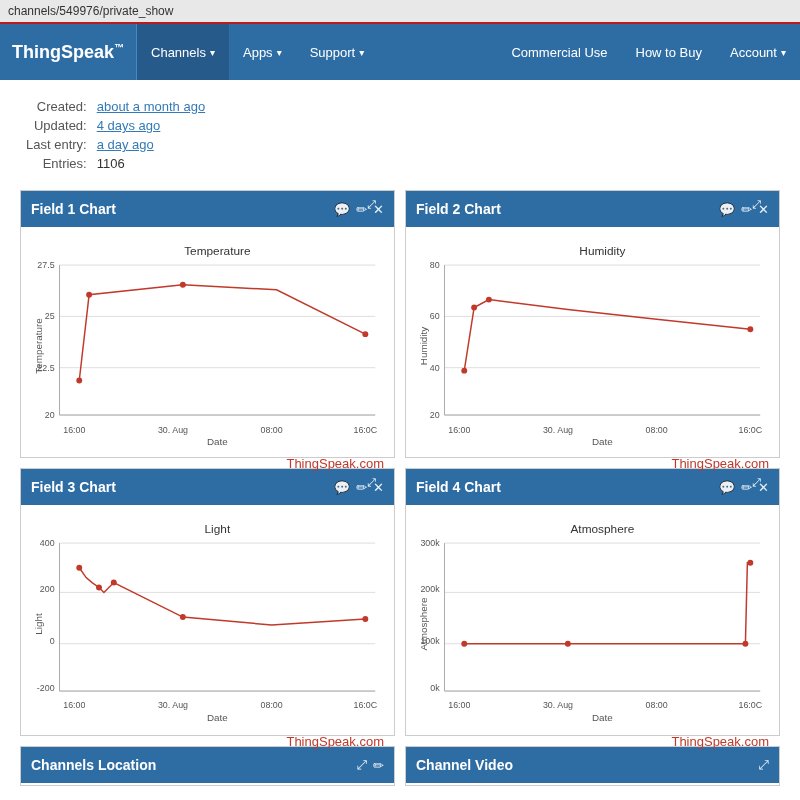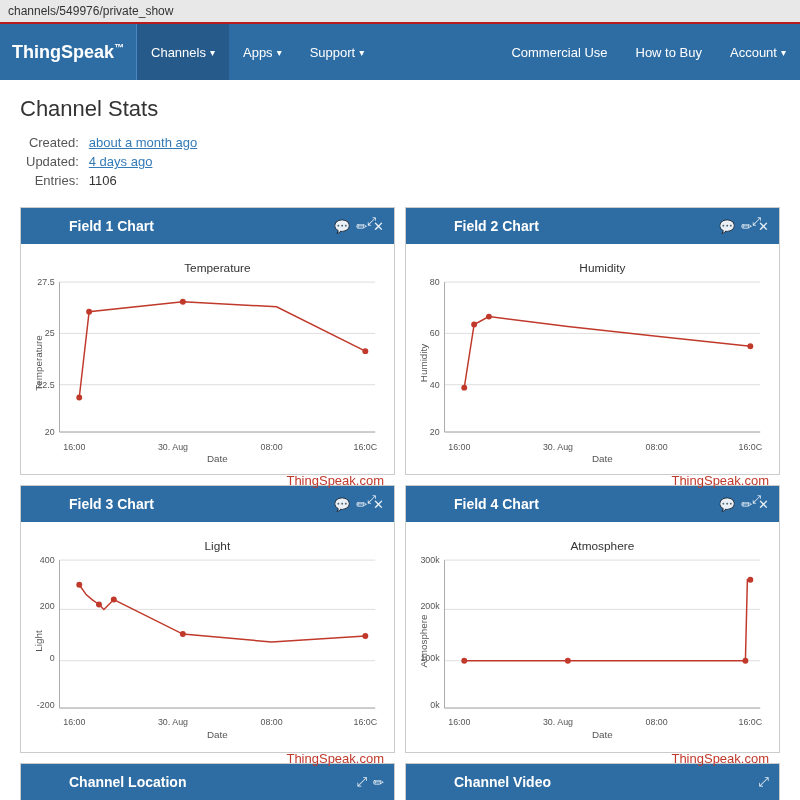--- a/index.html
+++ b/index.html
@@ -94,21 +94,20 @@
       color: white;
       padding: 6px 10px;
       display: flex;
       align-items: center;
       justify-content: space-between;
       height: 36px;
     }
     .chart-title {
       font-size: 14px;
       font-weight: bold;
-      margin-left: 38px;
     }
     .chart-icons {
       display: flex;
       align-items: center;
       gap: 6px;
     }
     .chart-icon {
       color: white;
       font-size: 13px;
       cursor: pointer;
@@ -187,31 +186,34 @@
       <span>How to Buy</span>
     </div>
     <div class="nav-item">
       <span>Account</span>
         <span class="caret">▾</span>
     </div>
   </div>
 </nav>
 
 <div class="page-content">
-  <h1 class="page-title">Channel Stats</h1>
 
   <table class="stats-table">
     <tbody>
         <tr>
       <td class="label-cell">Created:</td>
       <td><a class="stats-link">about a month ago</a></td>
     </tr>
     <tr>
       <td class="label-cell">Updated:</td>
       <td><a class="stats-link">4 days ago</a></td>
+    </tr>
+    <tr>
+      <td class="label-cell">Last entry:</td>
+      <td><a class="stats-link">a day ago</a></td>
     </tr>
     <tr>
       <td class="label-cell">Entries:</td>
       <td>1106</td>
     </tr>
   </tbody>
     </table>
 
   <div class="charts-grid">
 
@@ -390,21 +392,21 @@
         </svg>
         <div class="thingspeak-link">ThingSpeak.com</div>
       </div>
     </div>
 
   </div>
 
   <div class="charts-grid-bottom">
     <div class="chart-card-partial">
       <div class="chart-header" style="height:36px;">
-        <span class="chart-title">Channel Location</span>
+        <span class="chart-title">Channels Location</span>
         <div class="chart-header-right">
           <div class="chart-icons">
             <span class="chart-icon">⤢</span>
             <span class="chart-icon">✏</span>
           </div>
         </div>
       </div>
     </div>
     <div class="chart-card-partial">
       <div class="chart-header" style="height:36px;">

